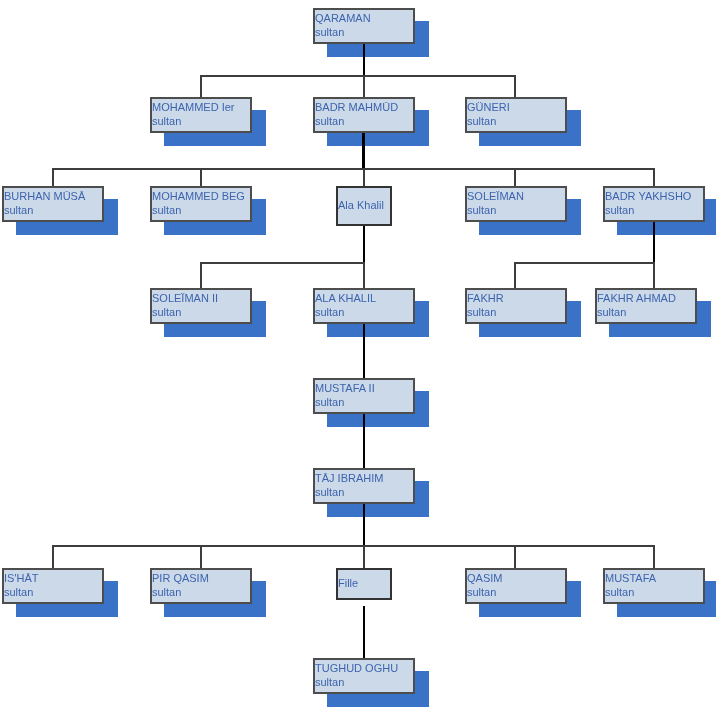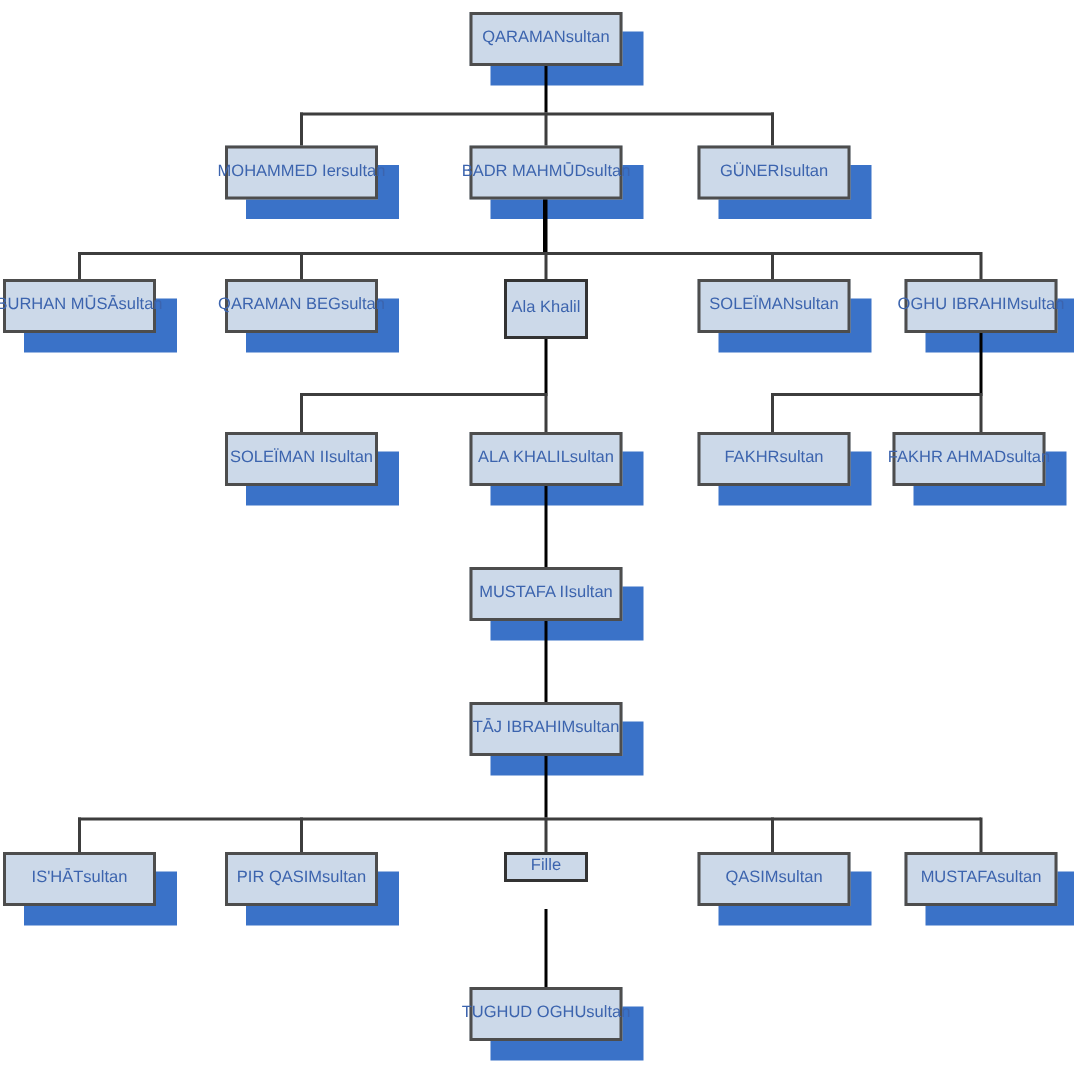--- a/index.html
+++ b/index.html
@@ -22,22 +22,22 @@
     background:var(--background);
     overflow:hidden;
   }
   .node{
     position:absolute;
     width:102px;height:36px;
     background:var(--box-fill);
     border:2px solid var(--box-border);
     box-shadow:14px 13px 0 var(--shadow);
     box-sizing:border-box;
-    display:flex;flex-direction:row;
-    align-items:center;justify-content:center;
+    display:flex;flex-direction:column;
+    justify-content:center;
     z-index:1;
     line-height:1.25;
   }
   .node.small{
     width:56px;height:40px;
     box-shadow:none;
     border:2px solid #333;
   }
   .nm,.sub{
     color:var(--text);
@@ -71,32 +71,32 @@
   <div class="node" style="left:465px;top:97px">
     <span class="nm">GÜNERI</span>
     <span class="sub">sultan</span>
   </div>
 
   <div class="node" style="left:2px;top:186px">
     <span class="nm">BURHAN MŪSĀ</span>
     <span class="sub">sultan</span>
   </div>
   <div class="node" style="left:150px;top:186px">
-    <span class="nm">QARAMAN BEG</span>
+    <span class="nm">MOHAMMED BEG</span>
     <span class="sub">sultan</span>
   </div>
   <div class="node small" style="left:336px;top:186px">
     <span class="nm">Ala Khalil</span>
   </div>
   <div class="node" style="left:465px;top:186px">
     <span class="nm">SOLEÏMAN</span>
     <span class="sub">sultan</span>
   </div>
   <div class="node" style="left:603px;top:186px">
-    <span class="nm">OGHU IBRAHIM</span>
+    <span class="nm">BADR YAKHSHO</span>
     <span class="sub">sultan</span>
   </div>
 
   <div class="node" style="left:150px;top:288px">
     <span class="nm">SOLEÏMAN II</span>
     <span class="sub">sultan</span>
   </div>
   <div class="node" style="left:313px;top:288px">
     <span class="nm">ALA KHALIL</span>
     <span class="sub">sultan</span>
@@ -121,21 +121,21 @@
   </div>
 
   <div class="node" style="left:2px;top:568px">
     <span class="nm">IS'HĀT</span>
     <span class="sub">sultan</span>
   </div>
   <div class="node" style="left:150px;top:568px">
     <span class="nm">PIR QASIM</span>
     <span class="sub">sultan</span>
   </div>
-  <div class="node small" style="left:336px;top:568px;height:20px">
+  <div class="node small" style="left:336px;top:568px;height:32px">
     <span class="nm">Fille</span>
   </div>
   <div class="node" style="left:465px;top:568px">
     <span class="nm">QASIM</span>
     <span class="sub">sultan</span>
   </div>
   <div class="node" style="left:603px;top:568px">
     <span class="nm">MUSTAFA</span>
     <span class="sub">sultan</span>
   </div>

